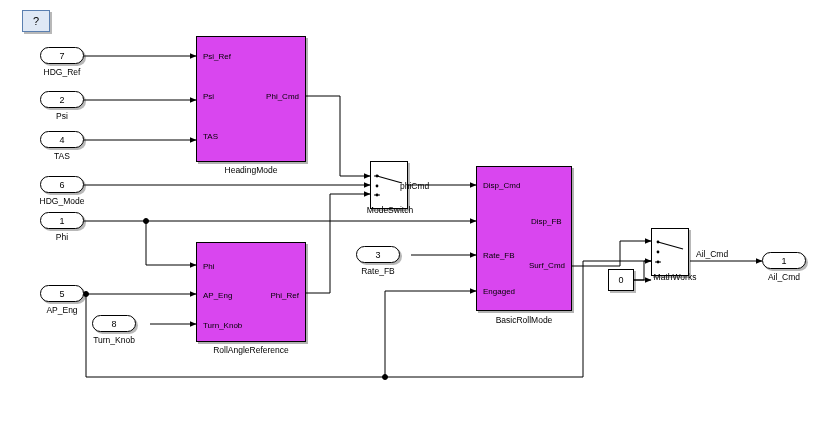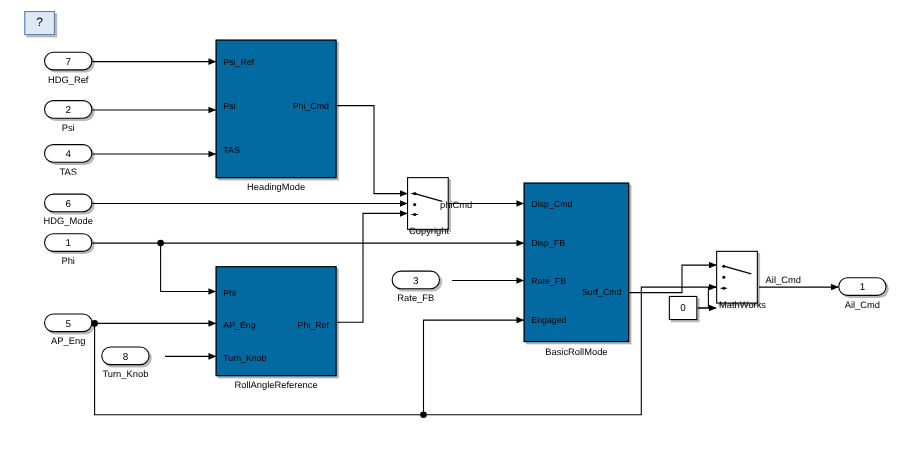--- a/index.html
+++ b/index.html
@@ -22,21 +22,21 @@
     width: 819px;
     height: 432px;
     pointer-events: none;
   }
   .node {
     position: absolute;
     box-sizing: border-box;
   }
   
   .subsystem {
-    background: #0369a1;
+    background: #d946ef;
     border: 1px solid #000000;
     box-shadow: 2px 2px 0 rgba(0,0,0,0.30);
   }
   .sub-port {
     position: absolute;
     font-size: 8px;
     color: #000000;
     white-space: nowrap;
   }
   .sub-port.in  { left: 6px; }
@@ -215,38 +215,38 @@
   <div class="node subsystem" style="left:196px; top:242px; width:110px; height:100px;">
     <div class="sub-port in" style="top:19px;">Phi</div>
     <div class="sub-port in" style="top:48px;">AP_Eng</div>
     <div class="sub-port in" style="top:78px;">Turn_Knob</div>
     <div class="sub-port out" style="top:48px;">Phi_Ref</div>
   </div>
   <div class="block-label" style="left:186px; top:345px; width:130px;">RollAngleReference</div>
 
   <div class="node subsystem" style="left:476px; top:166px; width:96px; height:145px;">
     <div class="sub-port in" style="top:14px;">Disp_Cmd</div>
-    <div class="sub-port in" style="top:50px;">Disp_FB</div>
+    <div class="sub-port in" style="top:50px;margin-left:48px;">Disp_FB</div>
     <div class="sub-port in" style="top:84px;">Rate_FB</div>
     <div class="sub-port in" style="top:120px;">Engaged</div>
     <div class="sub-port out" style="top:94px;">Surf_Cmd</div>
   </div>
   <div class="block-label" style="left:468px; top:315px; width:112px;">BasicRollMode</div>
 
   <div class="node switch-block" style="left:370px; top:161px; width:38px; height:48px;">
     <svg width="38" height="48" viewBox="0 0 38 48">
       <line x1="6" y1="14" x2="31" y2="21" stroke="#000" stroke-width="1.2"></line>
       <line x1="3" y1="33" x2="9" y2="33" stroke="#000" stroke-width="1"></line>
       <line x1="3" y1="14" x2="8" y2="14" stroke="#000" stroke-width="1"></line>
       <circle cx="6" cy="14" r="1.4" fill="#000"></circle>
       <circle cx="6" cy="24" r="1.4" fill="#000"></circle>
       <circle cx="6" cy="33" r="1.4" fill="#000"></circle>
     </svg>
   </div>
-  <div class="block-label" style="left:344px; top:205px; width:92px;">Copyright</div>
+  <div class="block-label" style="left:344px; top:205px; width:92px;">ModeSwitch</div>
   <div class="sig-label" style="left:400px; top:181px;">phiCmd</div>
 
   <div class="node switch-block" style="left:651px; top:228px; width:38px; height:48px;">
     <svg width="38" height="48" viewBox="0 0 38 48">
       <line x1="6" y1="13" x2="31" y2="20" stroke="#000" stroke-width="1.2"></line>
       <line x1="3" y1="33" x2="9" y2="33" stroke="#000" stroke-width="1"></line>
       <circle cx="6" cy="13" r="1.4" fill="#000"></circle>
       <circle cx="6" cy="23" r="1.4" fill="#000"></circle>
       <circle cx="6" cy="33" r="1.4" fill="#000"></circle>
     </svg>

